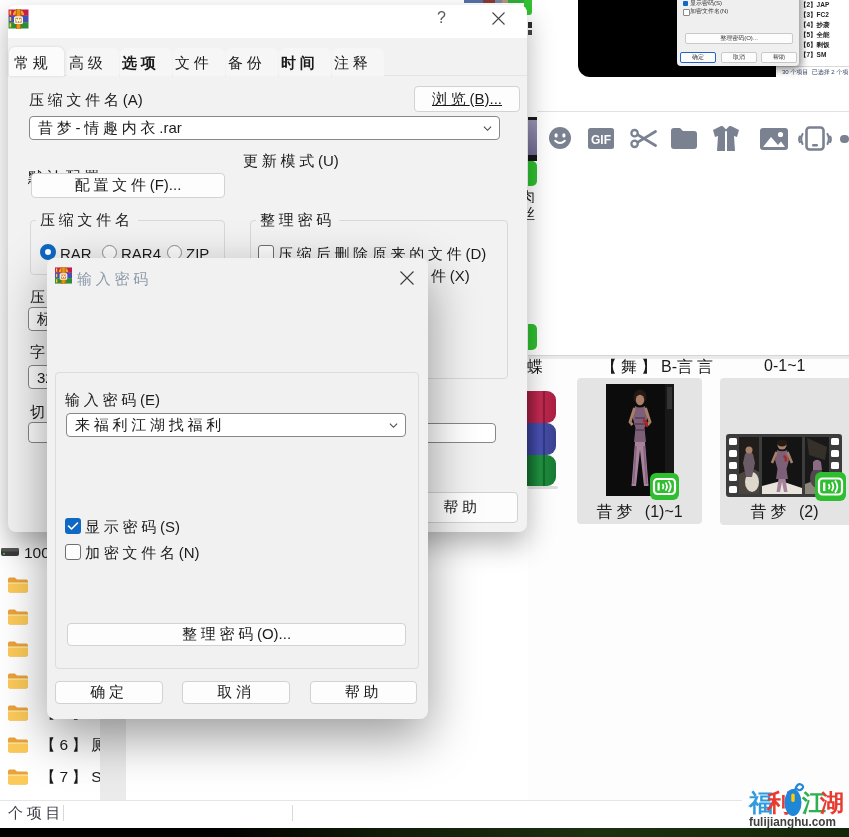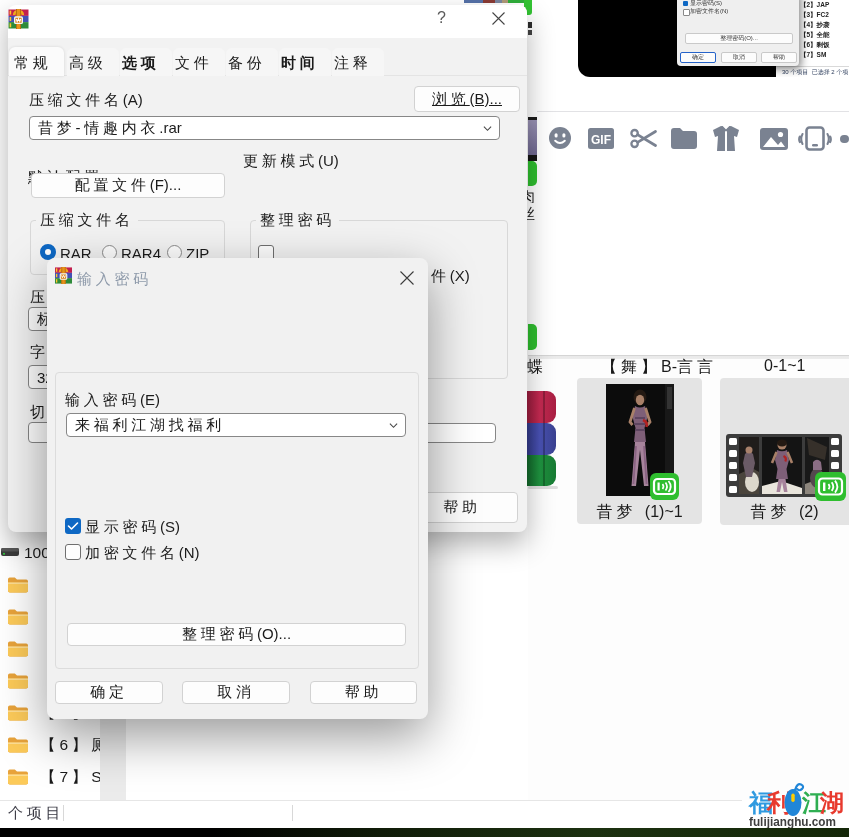--- a/index.html
+++ b/index.html
@@ -338,20 +338,21 @@
   <div class="ab" style="left:32px;top:239px;width:16px;height:16px;border-radius:50%;background:#fff;border:5px solid #0e68c4;box-sizing:border-box;"></div>
   <div class="lab" style="left:52px;top:240px;">RAR</div>
   <div class="ab" style="left:94px;top:240px;width:15px;height:15px;border-radius:50%;background:#fdfdfd;border:1px solid #8b8b8b;box-sizing:border-box;"></div>
   <div class="lab" style="left:113px;top:240px;">RAR4</div>
   <div class="ab" style="left:159px;top:240px;width:15px;height:15px;border-radius:50%;background:#fdfdfd;border:1px solid #8b8b8b;box-sizing:border-box;"></div>
   <div class="lab" style="left:178px;top:240px;">ZIP</div>
 
   <div class="grp" style="left:242px;top:215px;width:258px;height:159px;"></div>
   <div class="grplab c" style="left:248px;top:207px;">整理密码</div>
   <div class="cb off" style="left:250px;top:240px;"></div>
+  <div class="lab c" style="left:270px;top:240px;">压缩后删除原来的文件<span style="letter-spacing:0">(D)</span></div>
   <div class="lab c" style="left:423px;top:262px;">件<span style="letter-spacing:0">(X)</span></div>
 
   <div class="lab c" style="left:22px;top:283px;">压缩方式<span style="letter-spacing:0">(C)</span></div>
   <div class="combo" style="left:20px;top:302px;width:60px;height:24px;">
         <span class="tx c">标准</span>
       </div>
   <div class="lab c" style="left:22px;top:338px;">字典大小<span style="letter-spacing:0">(I)</span></div>
   <div class="combo" style="left:20px;top:360px;width:60px;height:24px;">
         <span class="tx">32</span>
       </div>

